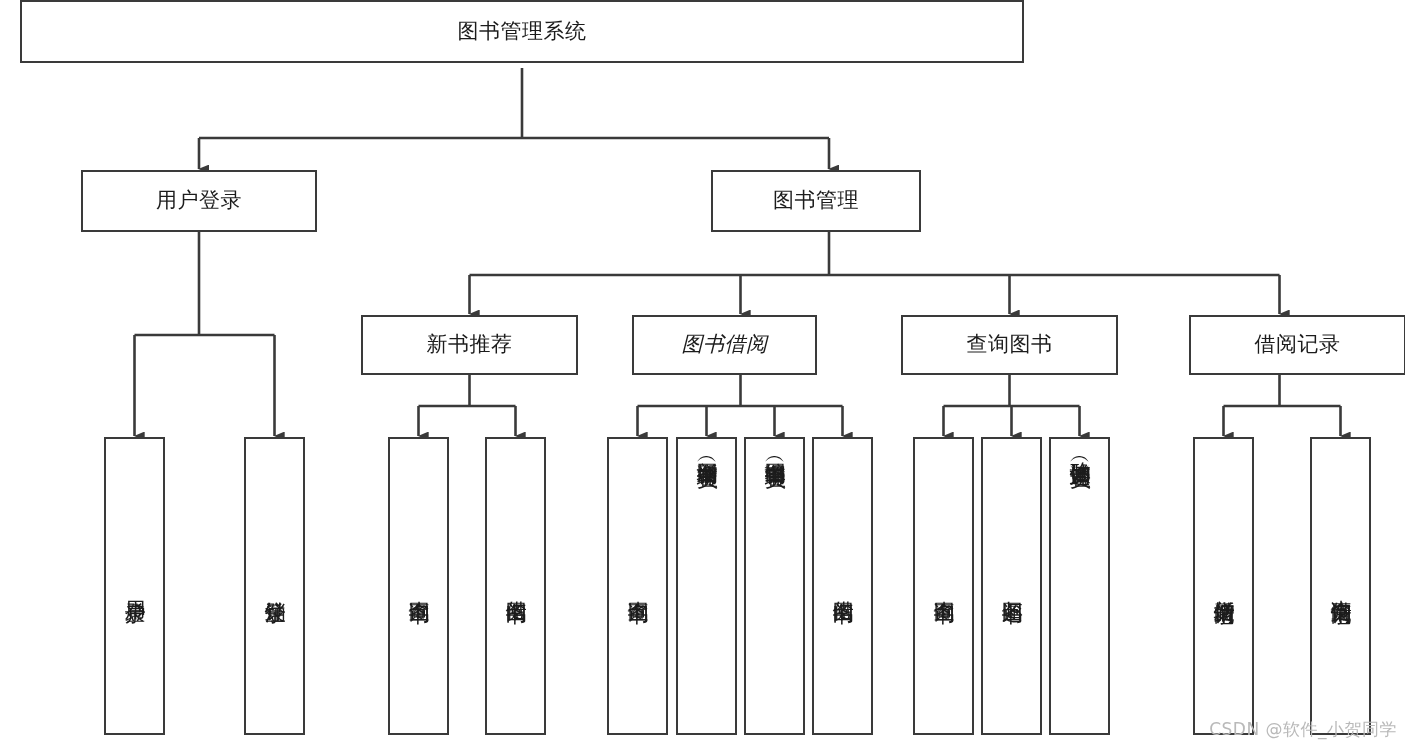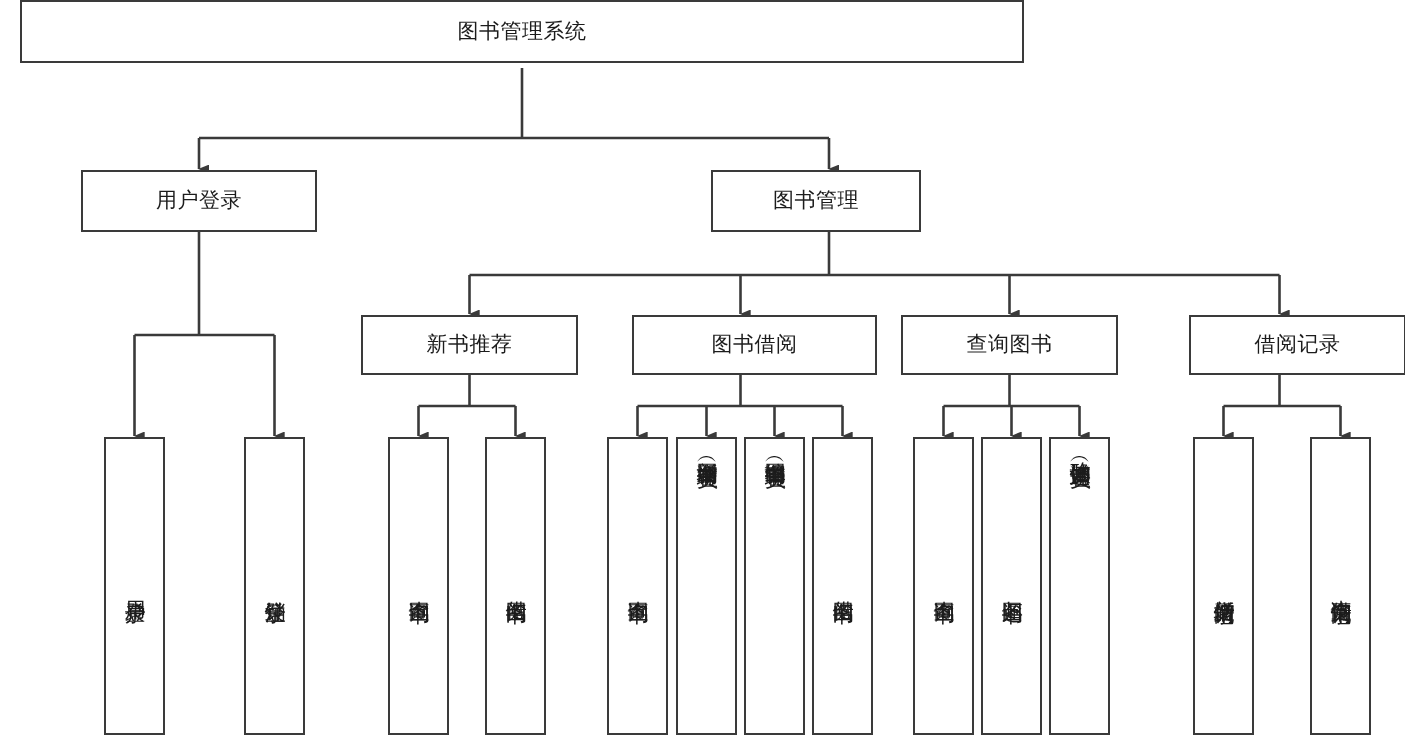--- a/index.html
+++ b/index.html
@@ -126,21 +126,21 @@
       </div>
       <div class="node-box horizontal" style="left: 81px; top: 170px; width: 236px; height: 62px;">
         <span class="node-label">用户登录</span>
       </div>
       <div class="node-box horizontal" style="left: 711px; top: 170px; width: 210px; height: 62px;">
         <span class="node-label">图书管理</span>
       </div>
       <div class="node-box horizontal" style="left: 361px; top: 315px; width: 217px; height: 60px;">
         <span class="node-label">新书推荐</span>
       </div>
-      <div class="node-box horizontal" style="left: 632px; top: 315px; width: 245px; height: 60px;">
+      <div class="node-box horizontal" style="left: 632px; top: 315px; width: 185px; height: 60px; font-style: italic;">
         <span class="node-label">图书借阅</span>
       </div>
       <div class="node-box horizontal" style="left: 901px; top: 315px; width: 217px; height: 60px;">
         <span class="node-label">查询图书</span>
       </div>
       <div class="node-box horizontal" style="left: 1171px; top: 315px; width: 217px; height: 60px; margin-left: 18px;">
         <span class="node-label">借阅记录</span>
       </div>
       <div class="node-box vertical centered" style="left: 104px; top: 437px; width: 61px; height: 298px;">
         <span class="node-label">用户登录</span>
@@ -176,13 +176,14 @@
         <span class="node-label">确认归还（管理员）</span>
       </div>
       <div class="node-box vertical centered" style="left: 1193px; top: 437px; width: 61px; height: 298px;">
         <span class="node-label">新增借阅记录</span>
       </div>
       <div class="node-box vertical centered" style="left: 1310px; top: 437px; width: 61px; height: 298px;">
         <span class="node-label">查询借阅记录</span>
       </div>
     </div>
 
+  <div class="watermark">CSDN @软件_小贺同学</div>
 </div>
 
 </body></html>

